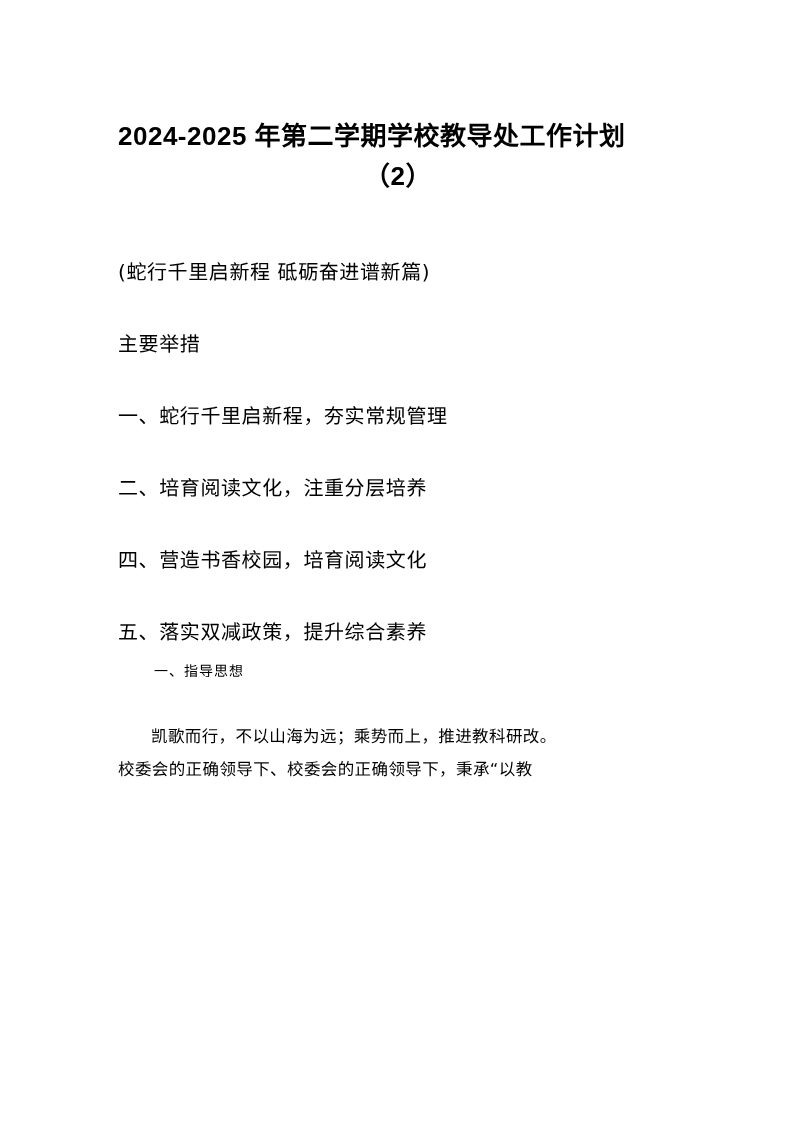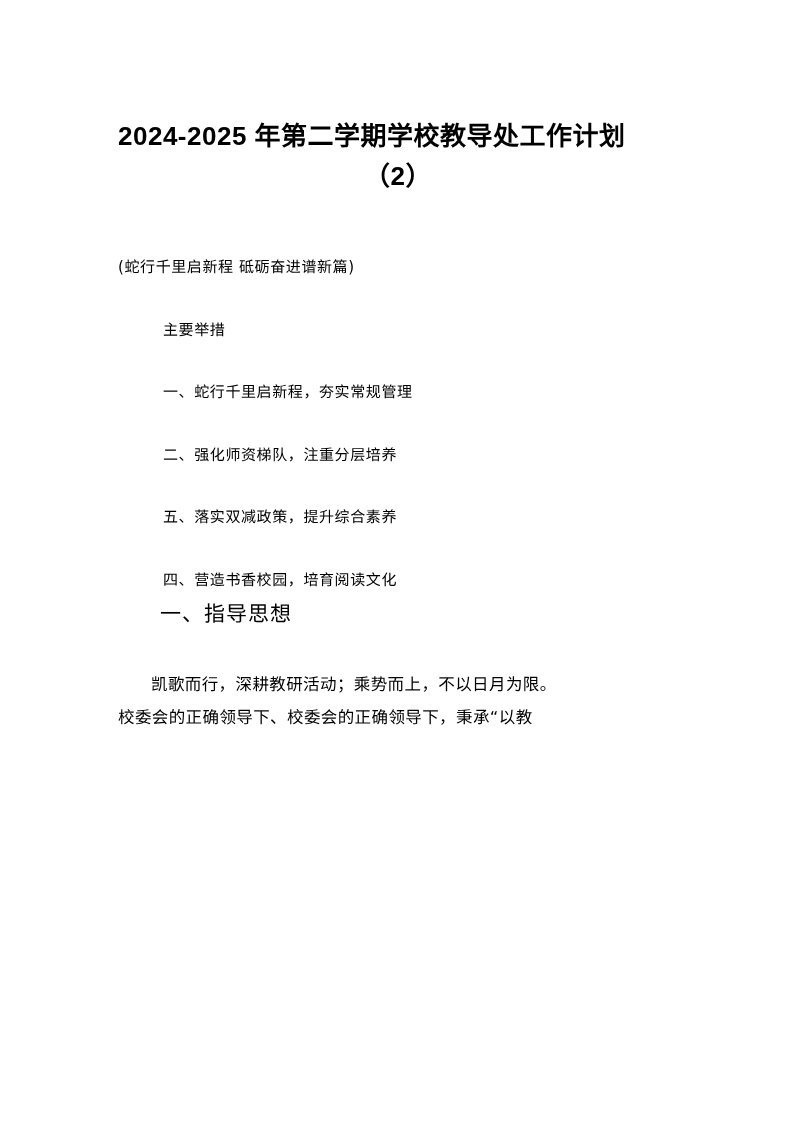--- a/index.html
+++ b/index.html
@@ -38,71 +38,71 @@
     padding-top: 118px;
     font-family: "Liberation Sans", "DejaVu Sans", sans-serif;
   }
   .doc-title .title-line2 {
     display: block;
     text-align: center;
     margin-top: 2px;
     letter-spacing: 0.5px;
   }
   .para {
-    font-size: 15px;
+    font-size: 20px;
     line-height: 1.9;
     margin: 0;
     letter-spacing: 0.6px;
     font-family: "DejaVu Sans", "Liberation Sans", sans-serif;
   }
   .spacer-lg { height: 58px; }
-  .gap-para { margin-top: 34px; margin-left: 45px; }
+  .gap-para { margin-top: 34px; }
   .indent-2 { text-indent: 2em; }
   .body-block {
     margin-top: 34px;
   }
   .body-block p {
     font-size: 16.5px;
     line-height: 2.0;
     margin: 0;
     letter-spacing: 0.4px;
     font-family: "DejaVu Sans", "Liberation Sans", sans-serif;
   }
   .section-heading {
-    font-size: 21px;
+    font-size: 14px;
     line-height: 1.9;
     letter-spacing: 1px;
-    margin: 0;
+    margin: 8px;
     text-indent: 2em;
-    font-family: Liberation Sans, sans-serif;
+    font-family: Liberation Mono, monospace;
   }
 </style>
 </head>
 <body>
 
 <div class="page">
   <div class="content">
 
     <h1 class="doc-title">
       <span>2024-2025 年第二学期学校教导处工作计划</span>
       <span class="title-line2">（2）</span>
     </h1>
 
     <div class="spacer-lg"></div>
 
     <p class="para">(蛇行千里启新程 砥砺奋进谱新篇)</p>
 
     <p class="para gap-para">主要举措</p>
 
     <p class="para gap-para">一、蛇行千里启新程，夯实常规管理</p>
-    <p class="para gap-para">二、强化师资梯队，注重分层培养</p>
+    <p class="para gap-para">二、培育阅读文化，注重分层培养</p>
+    <p class="para gap-para">四、营造书香校园，培育阅读文化</p>
     <p class="para gap-para">五、落实双减政策，提升综合素养</p>
-    <p class="para gap-para">四、营造书香校园，培育阅读文化</p>
 
     <p class="section-heading gap-para">一、指导思想</p>
 
     <div class="body-block">
-      <p class="indent-2">凯歌而行，深耕教研活动；乘势而上，不以日月为限。</p>
+      <p class="indent-2">凯歌而行，不以山海为远；乘势而上，推进教科研改。</p>
       <p>校委会的正确领导下、校委会的正确领导下，秉承“以教</p>
     </div>
 
   </div>
 </div>
 
 </body></html>

